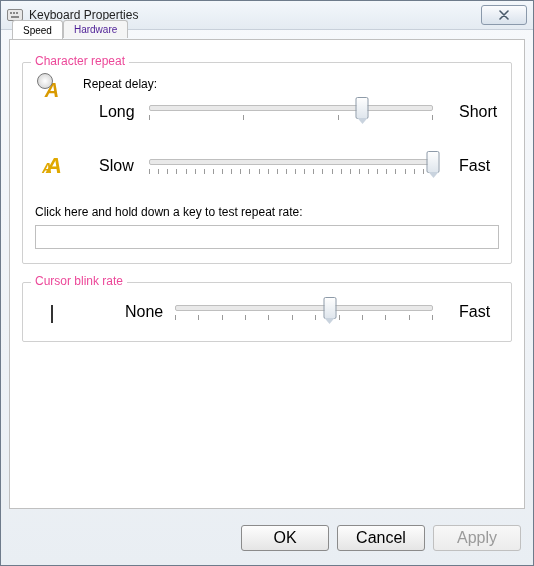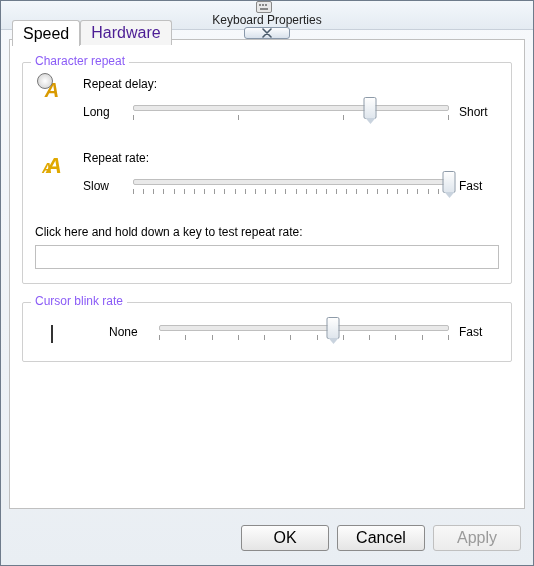--- a/index.html
+++ b/index.html
@@ -21,21 +21,20 @@
     border: 1px solid #6e7b8b;
     box-sizing: border-box;
   }
   .title-bar {
     height: 28px;
     display: flex;
     align-items: center;
     padding: 0 6px;
     background: linear-gradient(#f3f7fb, #e4ebf2);
     border-bottom: 1px solid #c8d0da;
-    flex-direction: column;
   }
   .title-icon {
     width: 16px; height: 16px;
     margin-right: 6px;
     display: flex; align-items: center; justify-content: center;
   }
   .title-icon svg { display:block; }
   .title-text { font-size: 12px; color: #222; flex: 1; }
   .title-close {
     width: 44px; height: 18px;
@@ -59,21 +58,21 @@
   .tabs {
     position: absolute;
     top: -20px;
     left: 2px;
     display: flex;
     align-items: flex-end;
     gap: 0;
   }
   .tab {
     padding: 3px 10px;
-    font-size: 16px;
+    font-size: 10px;
     background: #f0f0f0;
     border: 1px solid #c0c0c0;
     border-bottom: none;
     border-top-left-radius: 3px;
     border-top-right-radius: 3px;
     position: relative;
   }
   .tab.active {
     background: #fff;
     z-index: 2;
@@ -95,21 +94,21 @@
     padding: 14px 12px 14px 12px;
     position: relative;
   }
   .groupbox .legend {
     position: absolute;
     top: -9px;
     left: 8px;
     background: #fff;
     padding: 0 4px;
     font-size: 12px;
-    color: #8b5cf6;
+    color: #ec4899;
   }
   .row {
     display: flex;
     align-items: flex-start;
     gap: 14px;
     margin-bottom: 24px;
   }
   .row:last-child { margin-bottom: 0; }
   .icon-col {
     width: 34px;
@@ -120,21 +119,22 @@
   }
   .control-col { flex: 1; }
   .label-line { margin-bottom: 6px; }
   .slider-line {
     display: flex;
     align-items: center;
     gap: 10px;
   }
   .slider-end {
     width: 40px;
-    font-size: 12px;
+    font-size: 16px;
+    margin-left: 16px;
   }
   .slider-end.right { text-align: left; }
   .slider {
     position: relative;
     flex: 1;
     height: 30px;
   }
   .slider-track {
     position: absolute;
     left: 0; right: 0;
@@ -303,21 +303,20 @@
               <div class="slider-end right">Short</div>
             </div>
           </div>
         </div>
 
         <div class="row">
           <div class="icon-col">
             <div class="icon-rate"><span class="small">A</span><span class="big">A</span></div>
           </div>
           <div class="control-col">
-            <div class="label-line">Repeat rate:</div>
             <div class="slider-line">
               <div class="slider-end">Slow</div>
               <div class="slider">
                 <div class="slider-track"></div>
                 <div class="slider-ticks">
                   <span></span>
                     <span></span>
                     <span></span>
                     <span></span>
                     <span></span>

